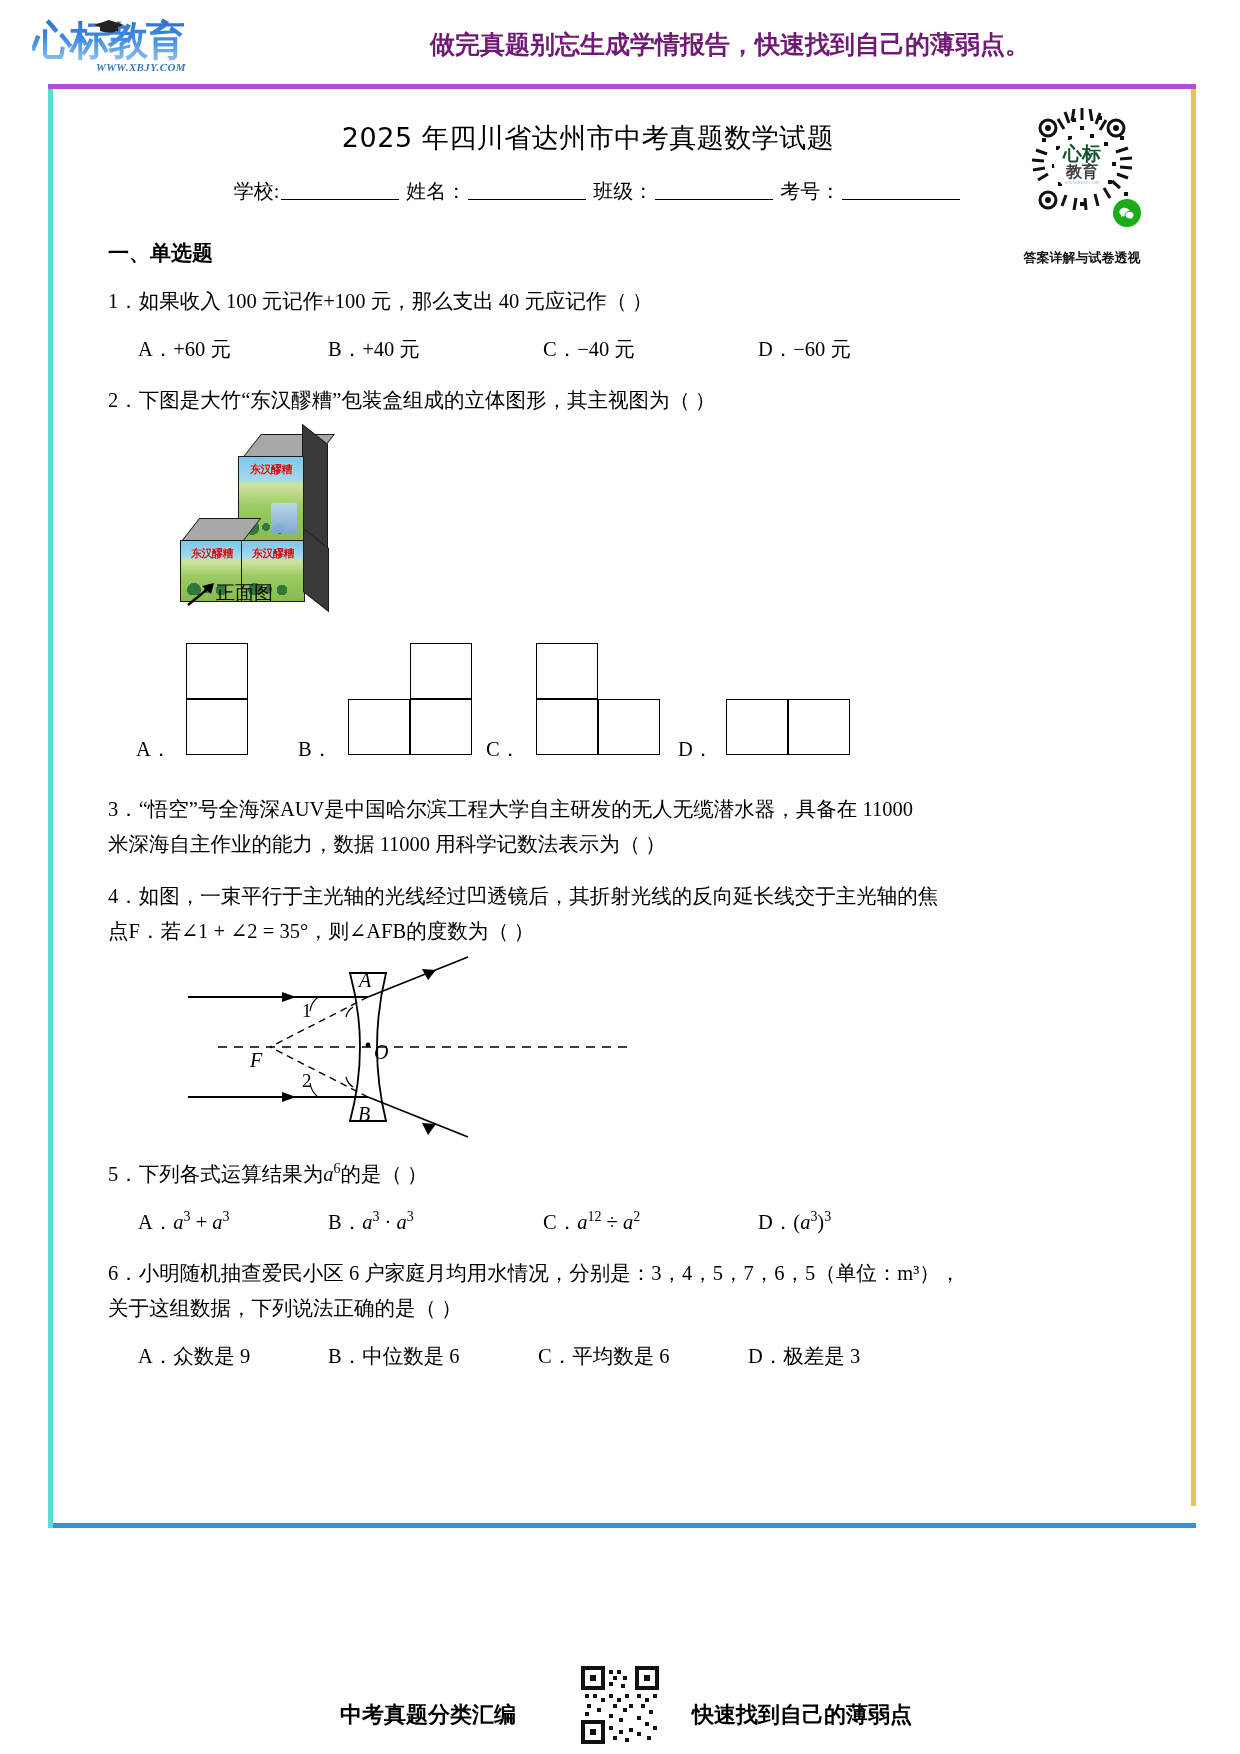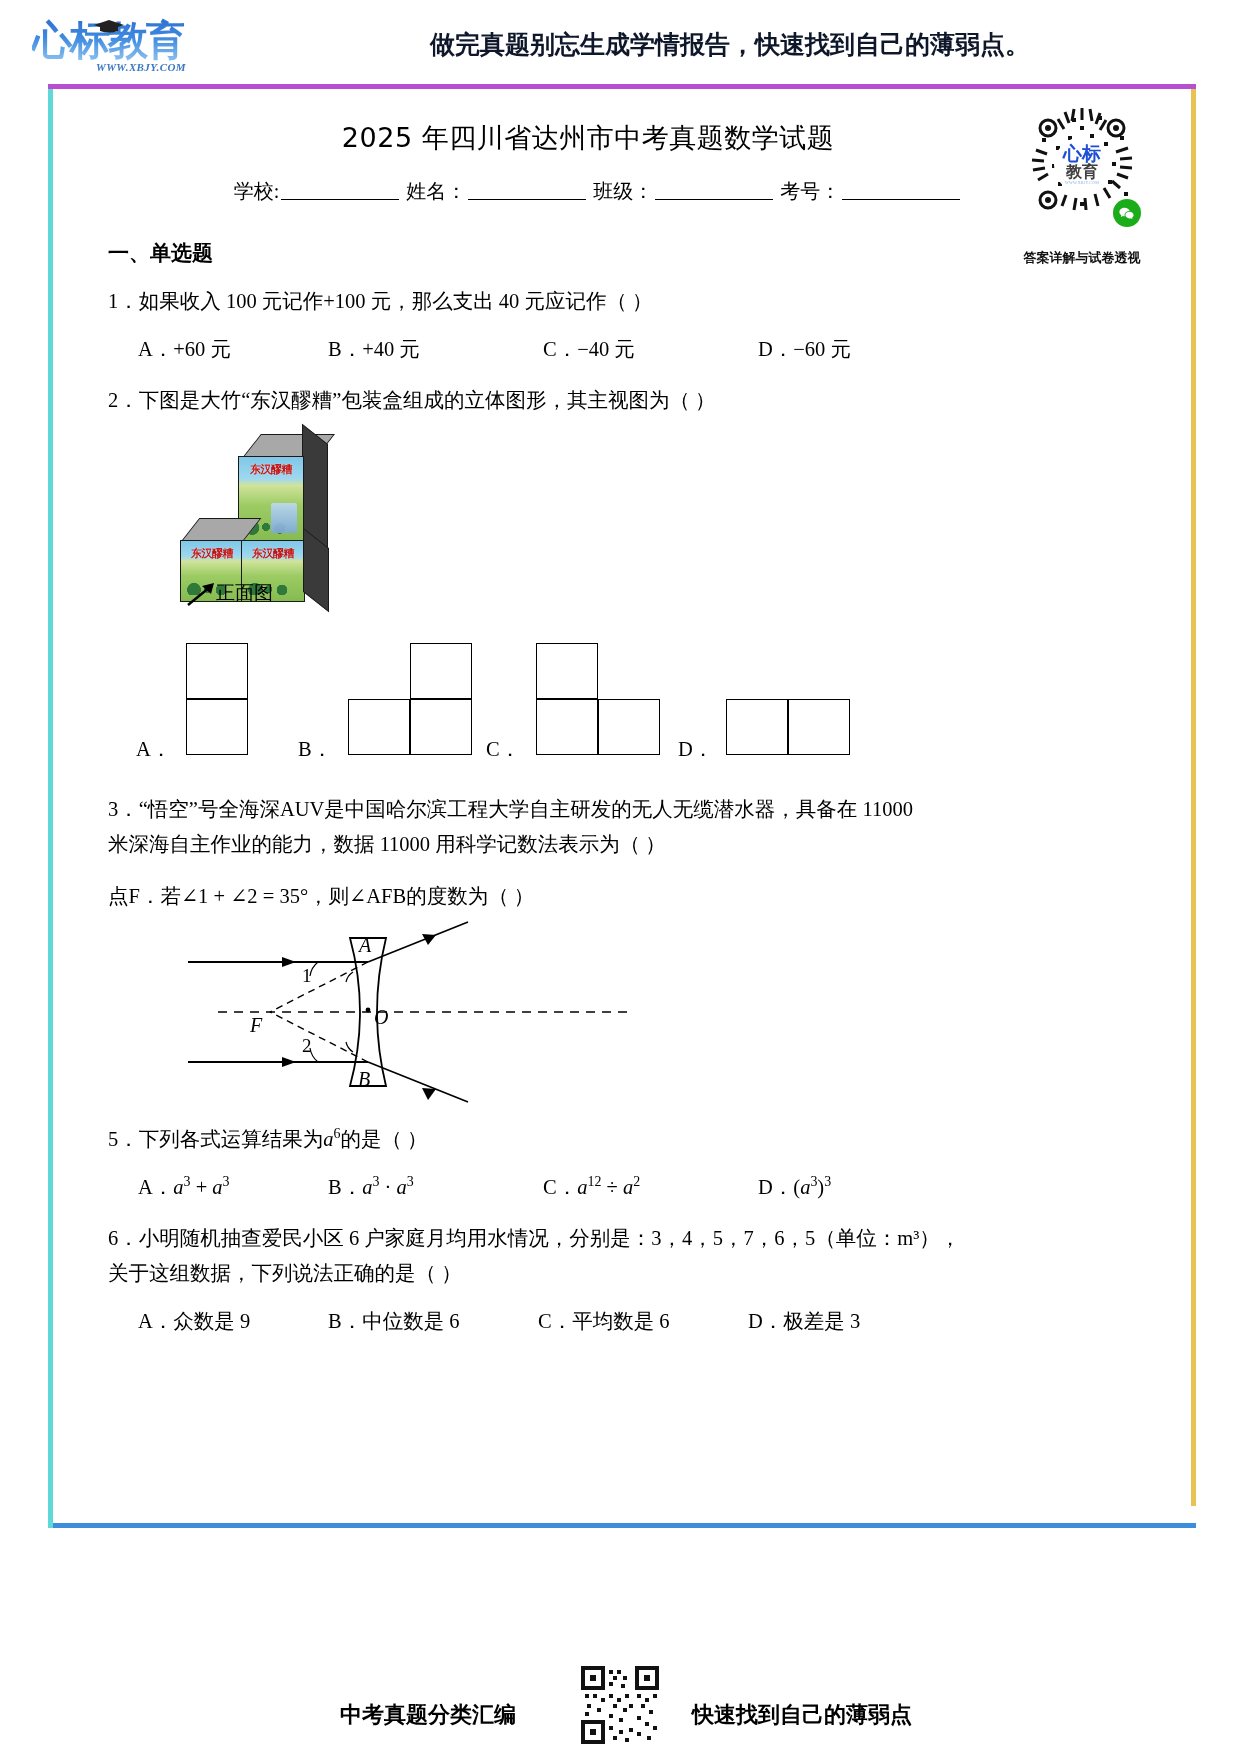--- a/index.html
+++ b/index.html
@@ -56,21 +56,21 @@
     letter-spacing: 0.4px;
   }
   .banner-text {
     position: absolute;
     left: 430px; top: 28px;
     width: 790px;
     font-family: "DejaVu Sans", sans-serif;
     font-weight: bold;
     font-size: 25px;
     line-height: 34px;
-    color: #0f172a;
+    color: #701a75;
     white-space: nowrap;
   }
 
   
   .page-frame {
     position: absolute;
     left: 48px; top: 84px;
     width: 1148px; height: 1444px;
   }
   .edge {
@@ -146,21 +146,21 @@
     display: flex;
     flex-direction: column;
     align-items: center;
     justify-content: center;
     line-height: 1;
   }
   .qr-inner-logo .l1 {
     font-family: "DejaVu Sans", sans-serif;
     font-weight: bold;
     font-size: 19px;
-    color: #1d4ed8;
+    color: #14532d;
   }
   .qr-inner-logo .l2 {
     font-family: "DejaVu Sans", sans-serif;
     font-weight: bold;
     font-size: 16px;
     color: #404040;
     margin-top: 1px;
   }
   .qr-inner-logo .l3 {
     font-size: 4px;
@@ -495,20 +495,21 @@
       <div class="cell" style="left:618px; top:74px; width:62px; height:56px;"></div>
       <div class="cell" style="left:680px; top:74px; width:62px; height:56px;"></div>
     </div>
 
     <div class="q">
       <div><span>3．</span><span>“悟空”号全海深AUV是中国哈尔滨工程大学自主研发的无人无缆潜水器，具备在 11000</span></div>
       <div><span>米深海自主作业的能力，数据 11000 用科学记数法表示为（      ）</span></div>
     </div>
 
     <div class="q">
+      <div><span>4．</span><span>如图，一束平行于主光轴的光线经过凹透镜后，其折射光线的反向延长线交于主光轴的焦</span></div>
       <div><span>点F．若∠1 + ∠2 = 35°，则∠AFB的度数为（        ）</span></div>
     </div>
 
     <div class="fig-optics">
       <svg viewBox="0 0 540 185" width="540" height="185">
 
         <line x1="40" y1="92" x2="450" y2="92" stroke="#000" stroke-width="1.6" stroke-dasharray="9,7"></line>
 
         <path d="M172 18 L208 18 Q190 92 208 166 L172 166 Q192 92 172 18 Z" fill="none" stroke="#000" stroke-width="1.8"></path>
 

